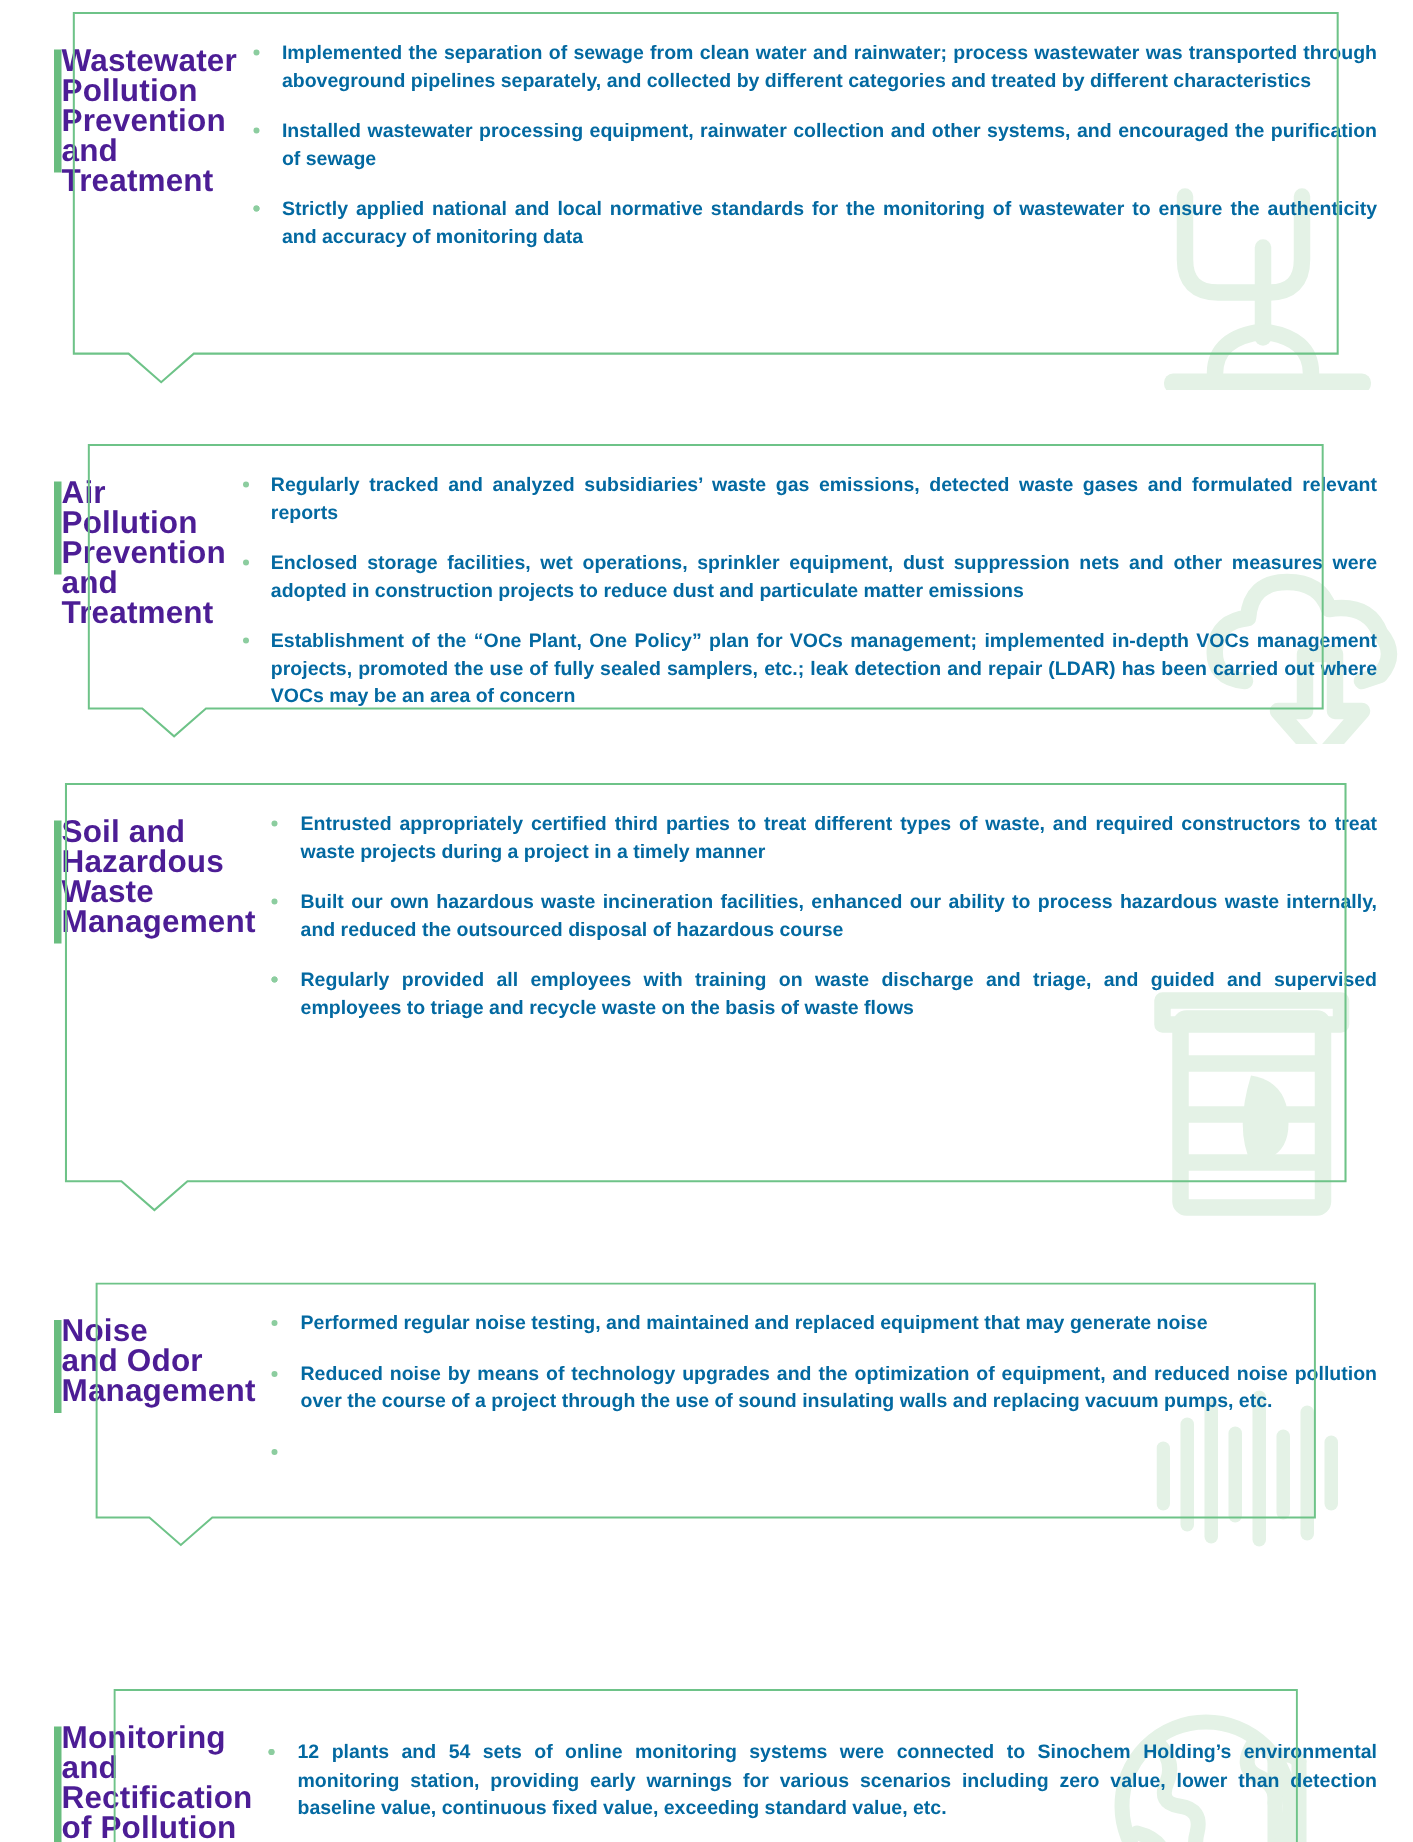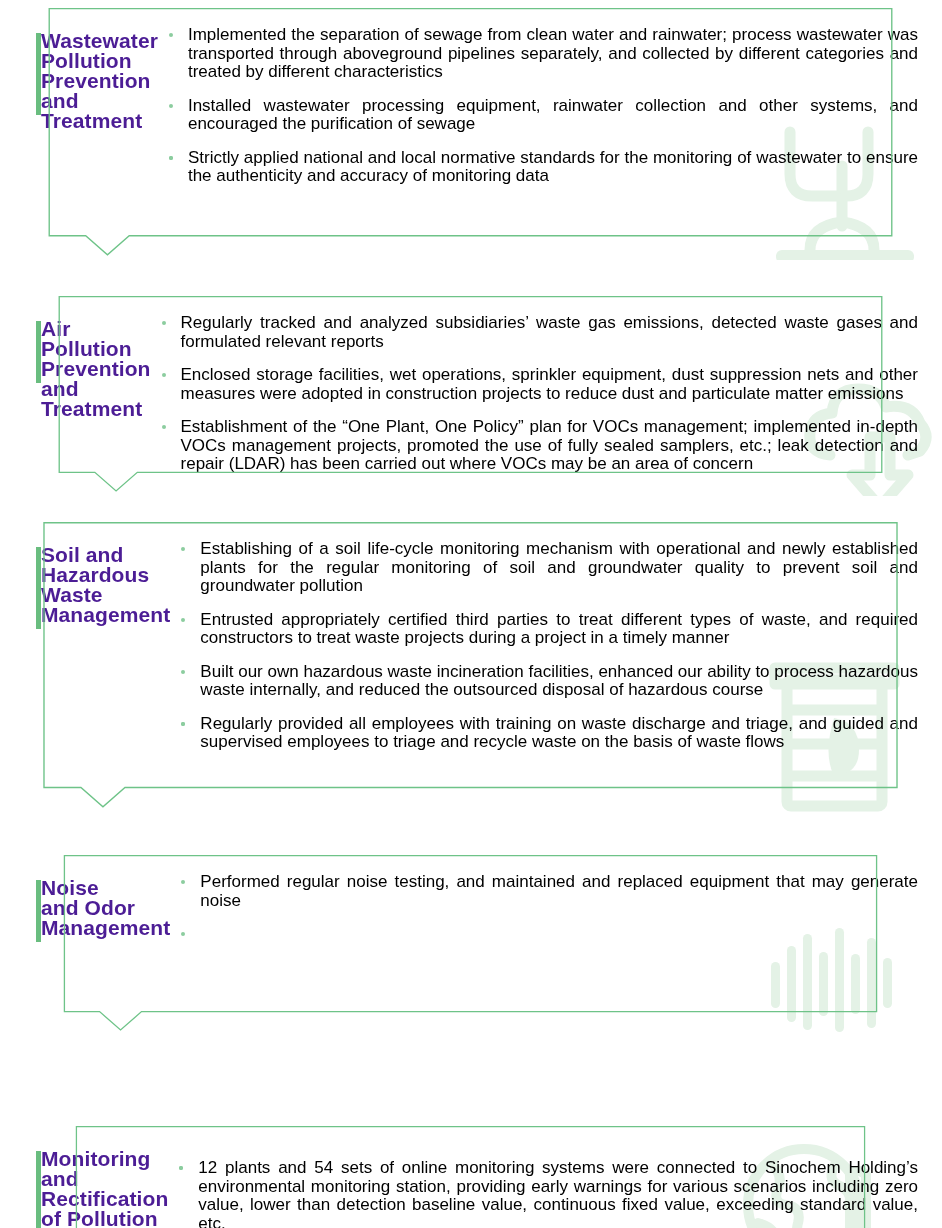--- a/index.html
+++ b/index.html
@@ -82,25 +82,26 @@
   ul.bullets {
     list-style: none;
     margin: 0;
     padding: 0;
   }
 
   ul.bullets li {
     position: relative;
     padding-left: 28px;
     margin-bottom: 15px;
-    color: #000000;
-    font-size: 17px;
+    color: #0369a1;
+    font-size: 13px;
     line-height: 18.5px;
     text-align: justify;
     text-justify: inter-word;
+    font-weight: bold;
   }
   ul.bullets li:last-child { margin-bottom: 0; }
 
   ul.bullets li .dot {
     position: absolute;
     left: 9px;
     top: 7px;
     width: 4px;
     height: 4px;
     border-radius: 50%;
@@ -190,21 +191,20 @@
       <div class="card-inner">
         <div class="title-col">
           <div class="accent-bar" style="height:82px;background:#69bd7f;"></div>
           <div class="card-title">Soil and
 Hazardous
 Waste
 Management</div>
         </div>
         <div class="bullets-col">
           <ul class="bullets">
-            <li><span class="dot"></span><span>Establishing of a soil life-cycle monitoring mechanism with operational and newly established plants for the regular monitoring of soil and groundwater quality to prevent soil and groundwater pollution</span></li>
             <li><span class="dot"></span><span>Entrusted appropriately certified third parties to treat different types of waste, and required constructors to treat waste projects during a project in a timely manner</span></li>
             <li><span class="dot"></span><span>Built our own hazardous waste incineration facilities, enhanced our ability to process hazardous waste internally, and reduced the outsourced disposal of hazardous course</span></li>
             <li><span class="dot"></span></li>
             <li><span class="dot"></span><span>Regularly provided all employees with training on waste discharge and triage, and guided and supervised employees to triage and recycle waste on the basis of waste flows</span></li>
           </ul>
         </div>
       </div>
       <svg class="card-outline" viewBox="0 0 931 316" width="931" height="316" style="overflow: visible;">
         <path d="M0.75 0.75 H930.25 V289.25 H89 L65 310.25 L41 289.25 H0.75 Z" fill="none" stroke="#6ec388" stroke-width="1.5" stroke-linejoin="miter"></path>
       </svg>
@@ -223,20 +223,21 @@
       <div class="card-inner">
         <div class="title-col">
           <div class="accent-bar" style="height:62px;background:#69bd7f;"></div>
           <div class="card-title">Noise
 and Odor
 Management</div>
         </div>
         <div class="bullets-col">
           <ul class="bullets">
             <li><span class="dot"></span><span>Performed regular noise testing, and maintained and replaced equipment that may generate noise</span></li>
+            <li><span class="dot"></span><span>Reduced noise by means of technology upgrades and the optimization of equipment, and reduced noise pollution over the course of a project through the use of sound insulating walls and replacing vacuum pumps, etc.</span></li>
             <li><span class="dot"></span></li>
           </ul>
         </div>
       </div>
       <svg class="card-outline" viewBox="0 0 931 206" width="931" height="206" style="overflow: visible;">
         <path d="M0.75 0.75 H930.25 V179.25 H89 L65 200.25 L41 179.25 H0.75 Z" fill="none" stroke="#6ec388" stroke-width="1.5" stroke-linejoin="miter"></path>
       </svg>
     </div>
     <div class="card" style="top: 1126px; height: 145px;">
       <div class="watermark" style="right:46px;bottom:-12px;"><svg width="150" height="140" viewBox="0 0 150 140">

